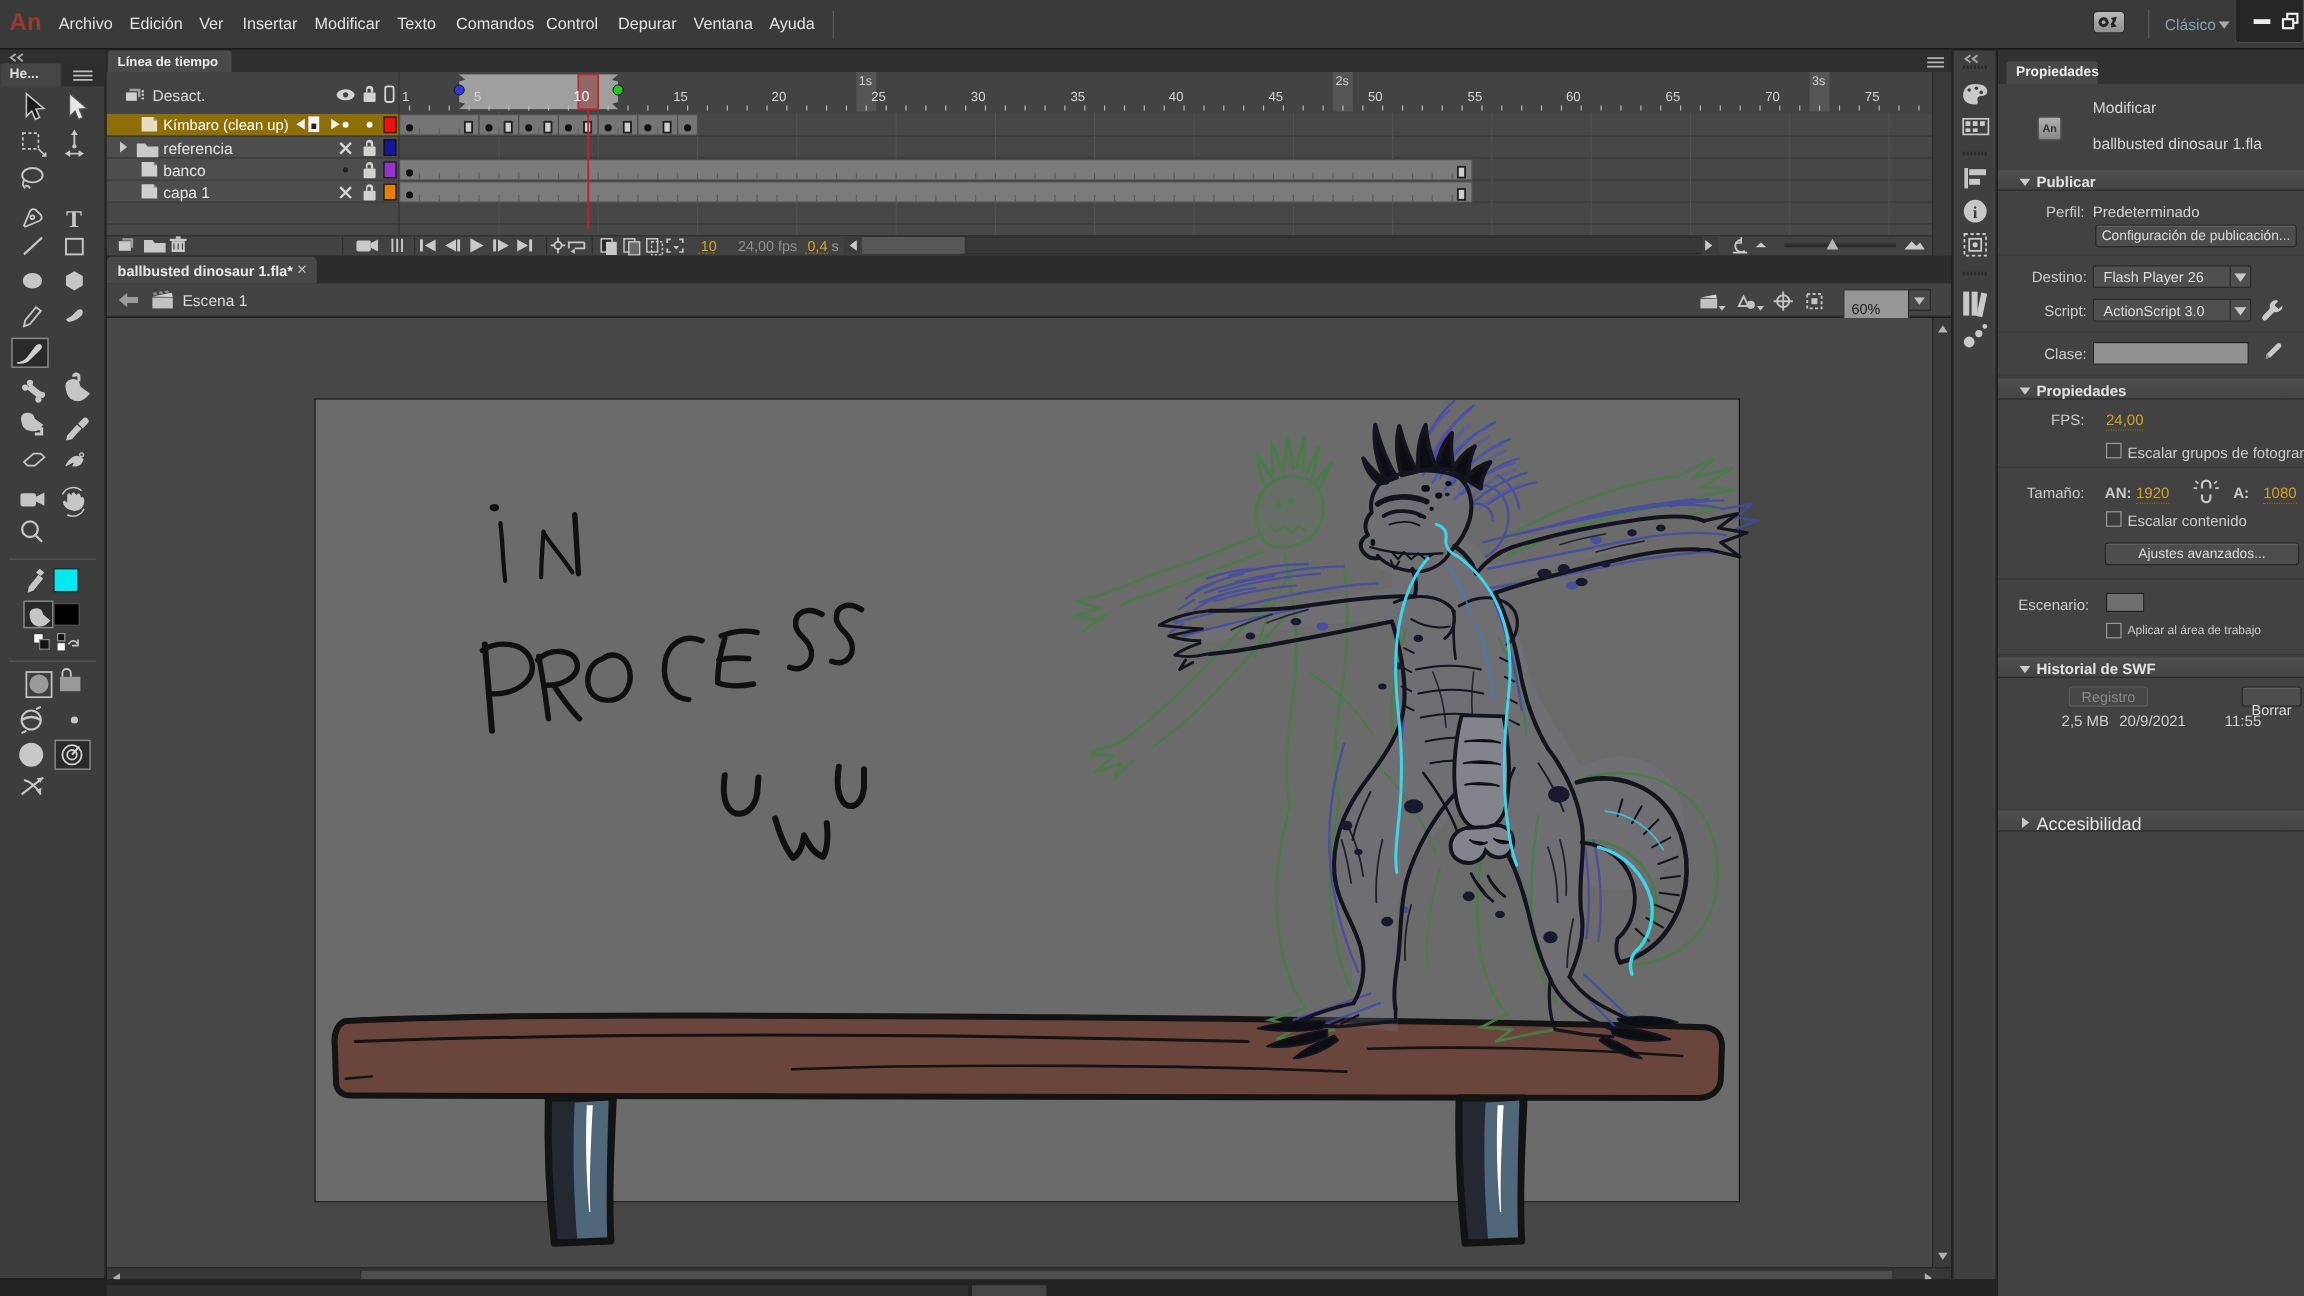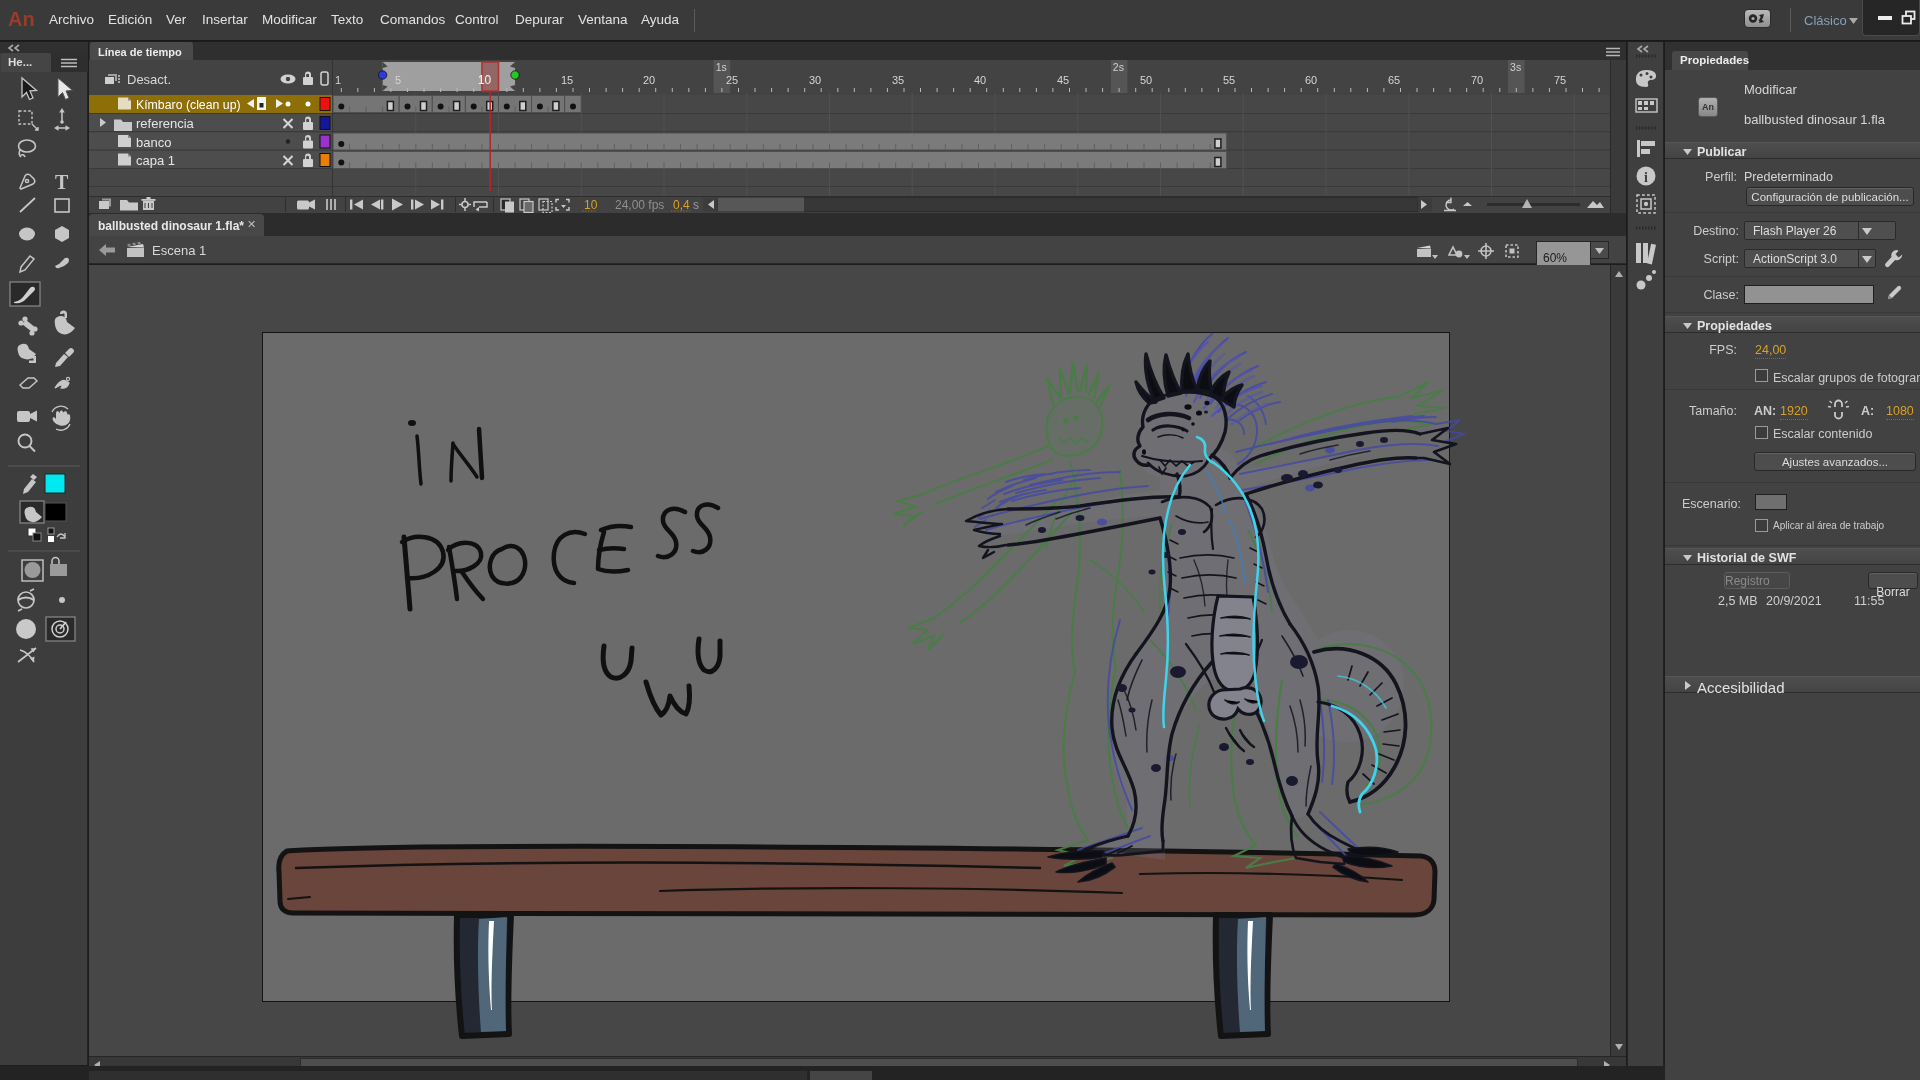--- a/index.html
+++ b/index.html
@@ -720,21 +720,21 @@
       <svg class="ab" style="left:12px;top:0" width="22" height="17">
         <path d="M6 6 l9 0 l-4.5 6 Z" fill="#c9c9c9"></path>
       </svg>
       <span class="ab" style="left:32px;top:2px;font-size:12.5px;font-weight:bold;color:#e2e2e2">Publicar</span>
     </div>
     <span class="ab" style="left:0;top:128px;width:72px;text-align:right;font-size:12.5px;color:#cccccc;white-space:nowrap;display:inline-block">Perfil:</span>
     <span class="ab" style="left:79px;top:128px;font-size:12.5px;color:#d6d6d6">Predeterminado</span>
     <div class="ab" style="left:81px;top:145px;width:168px;height:19px;background:#4d4d4d;border:1px solid #282828;border-radius:3px;box-shadow:inset 0 1px 0 #636363;color:#dcdcdc;font-size:11.5px;text-align:center;padding-top:3px">Configuración de publicación...</div>
     <div class="ab" style="left:0;top:170px;width:255px;height:1px;background:#383838"></div>
     <span class="ab" style="left:0;top:182px;width:74px;text-align:right;font-size:12.5px;color:#cccccc;white-space:nowrap;display:inline-block">Destino:</span>
-    <div class="ab" style="left:79px;top:179px;width:152px;height:19px;background:#4f4f4f;border:1px solid #2a2a2a;border-radius:2px">
+    <div class="ab" style="left:79px;top:179px;width:132px;height:19px;background:#4f4f4f;border:1px solid #2a2a2a;border-radius:2px">
       <span class="ab" style="left:8px;top:2px;font-size:12px;color:#dedede">Flash Player 26</span>
       <div class="ab" style="left:113px;top:0;width:1px;height:17px;background:#2a2a2a"></div>
       <svg class="ab" style="left:115px;top:5px" width="14" height="9">
         <path d="M2 1 L12 1 L7 8 Z" fill="#c9c9c9"></path>
       </svg>
     </div>
     <span class="ab" style="left:0;top:210px;width:74px;text-align:right;font-size:12.5px;color:#cccccc;white-space:nowrap;display:inline-block">Script:</span>
     <div class="ab" style="left:79px;top:207px;width:132px;height:19px;background:#4f4f4f;border:1px solid #2a2a2a;border-radius:2px">
       <span class="ab" style="left:8px;top:2px;font-size:12px;color:#dedede">ActionScript 3.0</span>
       <div class="ab" style="left:113px;top:0;width:1px;height:17px;background:#2a2a2a"></div>
@@ -783,21 +783,21 @@
     <div class="ab" style="left:90px;top:452px;width:32px;height:16px;background:#6f6f6f;border:1px solid #1f1f1f"></div>
     <div class="ab" style="left:90px;top:477px;width:13px;height:13px;background:#3c3c3c;border:1px solid #9a9a9a"></div>
     <span class="ab" style="left:108px;top:478px;font-size:10px;color:#cccccc">Aplicar al área de trabajo</span>
     <div class="ab" style="left:0;top:503px;width:255px;height:1px;background:#383838"></div>
     <div class="ab" style="left:0;top:506px;width:273px;height:17px;background:linear-gradient(#4e4e4e,#444);border-top:1px solid #555;border-bottom:1px solid #2c2c2c">
       <svg class="ab" style="left:12px;top:0" width="22" height="17">
         <path d="M6 6 l9 0 l-4.5 6 Z" fill="#c9c9c9"></path>
       </svg>
       <span class="ab" style="left:32px;top:2px;font-size:12.5px;font-weight:bold;color:#e2e2e2">Historial de SWF</span>
     </div>
-    <div class="ab" style="left:59px;top:530px;width:66px;height:17px;background:#464646;border:1px solid #5c5c5c;border-radius:3px;color:#8a8a8a;font-size:12px;padding-top:1px">Registro</div>
+    <div class="ab" style="left:59px;top:530px;width:66px;height:17px;background:#464646;border:1px solid #5c5c5c;border-radius:3px;color:#8a8a8a;font-size:12px;text-align:center;padding-top:1px">Registro</div>
     <div class="ab" style="left:203px;top:530px;width:50px;height:17px;background:#4d4d4d;border:1px solid #282828;border-radius:3px;box-shadow:inset 0 1px 0 #636363;color:#dcdcdc;font-size:12px;text-align:center;padding-top:12px">Borrar</div>
     <span class="ab" style="left:53px;top:552px;font-size:12.5px;color:#cfcfcf">2,5 MB</span>
     <span class="ab" style="left:101px;top:552px;font-size:12.5px;color:#cfcfcf">20/9/2021</span>
     <span class="ab" style="left:189px;top:552px;font-size:12.5px;color:#cfcfcf">11:55</span>
     <div class="ab" style="left:0;top:634px;width:255px;height:17px;background:linear-gradient(#4e4e4e,#444);border-top:1px solid #555;border-bottom:1px solid #2c2c2c">
       <svg class="ab" style="left:12px;top:0" width="22" height="17">
         <path d="M8 4 l6 4.5 l-6 4.5 Z" fill="#c9c9c9"></path>
       </svg>
       <span class="ab" style="left:32px;top:2px;font-size:15px;font-weight:normal;color:#e2e2e2">Accesibilidad</span>
     </div>

